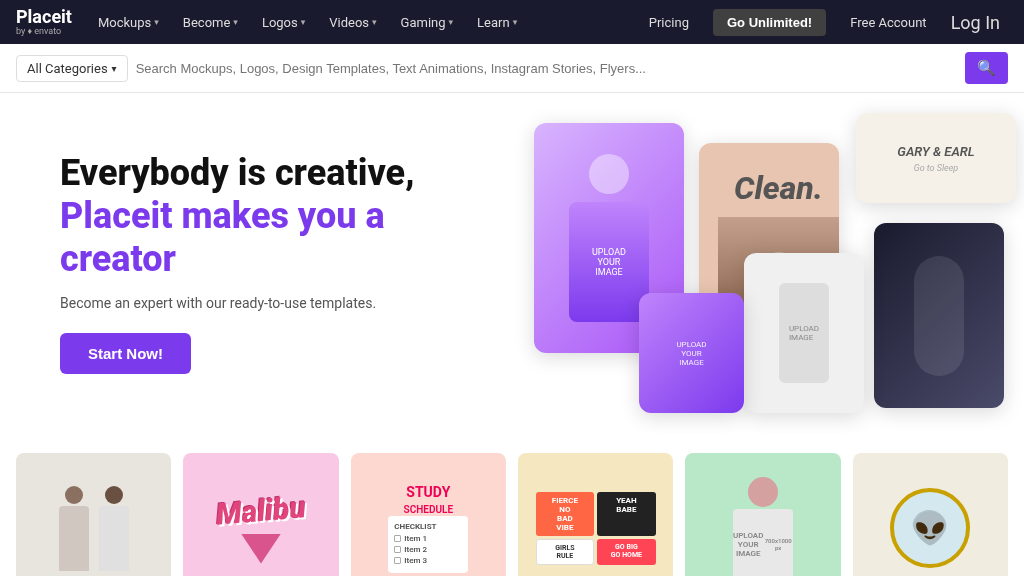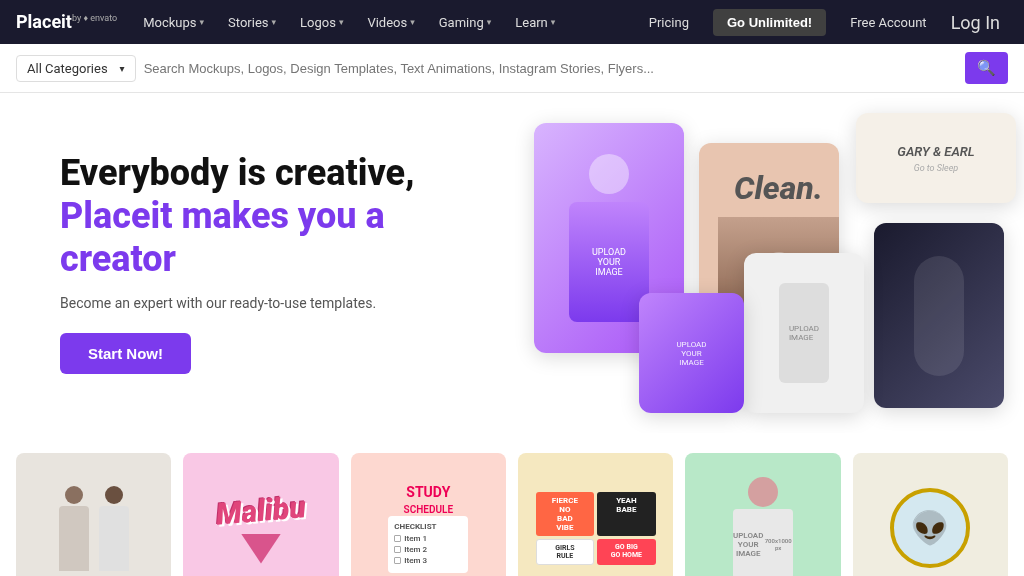--- a/index.html
+++ b/index.html
@@ -9,21 +9,21 @@
     .navbar {
       background: #1a1a2e;
       height: 44px;
       display: flex;
       align-items: center;
       padding: 0 16px;
       gap: 4px;
     }
     .nav-logo {
       display: flex;
-      flex-direction: row;
+      flex-direction: column;
       margin-right: 12px;
     }
     .nav-logo-main { color: #fff; font-size: 18px; font-weight: 700; line-height: 1; }
     .nav-logo-sub { color: #aaa; font-size: 9px; }
     .nav-item {
       color: #ddd;
       font-size: 13px;
       padding: 0 10px;
       cursor: pointer;
       display: flex;
@@ -53,21 +53,21 @@
       background: #fff;
       border-bottom: 1px solid #e5e5e5;
       padding: 8px 16px;
       display: flex;
       align-items: center;
       gap: 8px;
     }
     .search-category {
       display: flex;
       align-items: center;
-      gap: 12px;
+      gap: 4px;
       font-size: 13px;
       color: #333;
       border: 1px solid #ddd;
       border-radius: 4px;
       padding: 5px 10px;
       cursor: pointer;
       white-space: nowrap;
     }
     .search-input-wrap {
       flex: 1;
@@ -306,21 +306,21 @@
   <div class="nav-logo">
     <span class="nav-logo-main">Placeit</span>
     <span class="nav-logo-sub">by ♦ envato</span>
   </div>
 
   <div class="nav-item">
     <span>Mockups</span>
     <span class="nav-chevron">▾</span>
   </div>
   <div class="nav-item">
-    <span>Stories</span>
+    <span>Become</span>
     <span class="nav-chevron">▾</span>
   </div>
   <div class="nav-item">
     <span>Logos</span>
     <span class="nav-chevron">▾</span>
   </div>
   <div class="nav-item">
     <span>Videos</span>
     <span class="nav-chevron">▾</span>
   </div>

